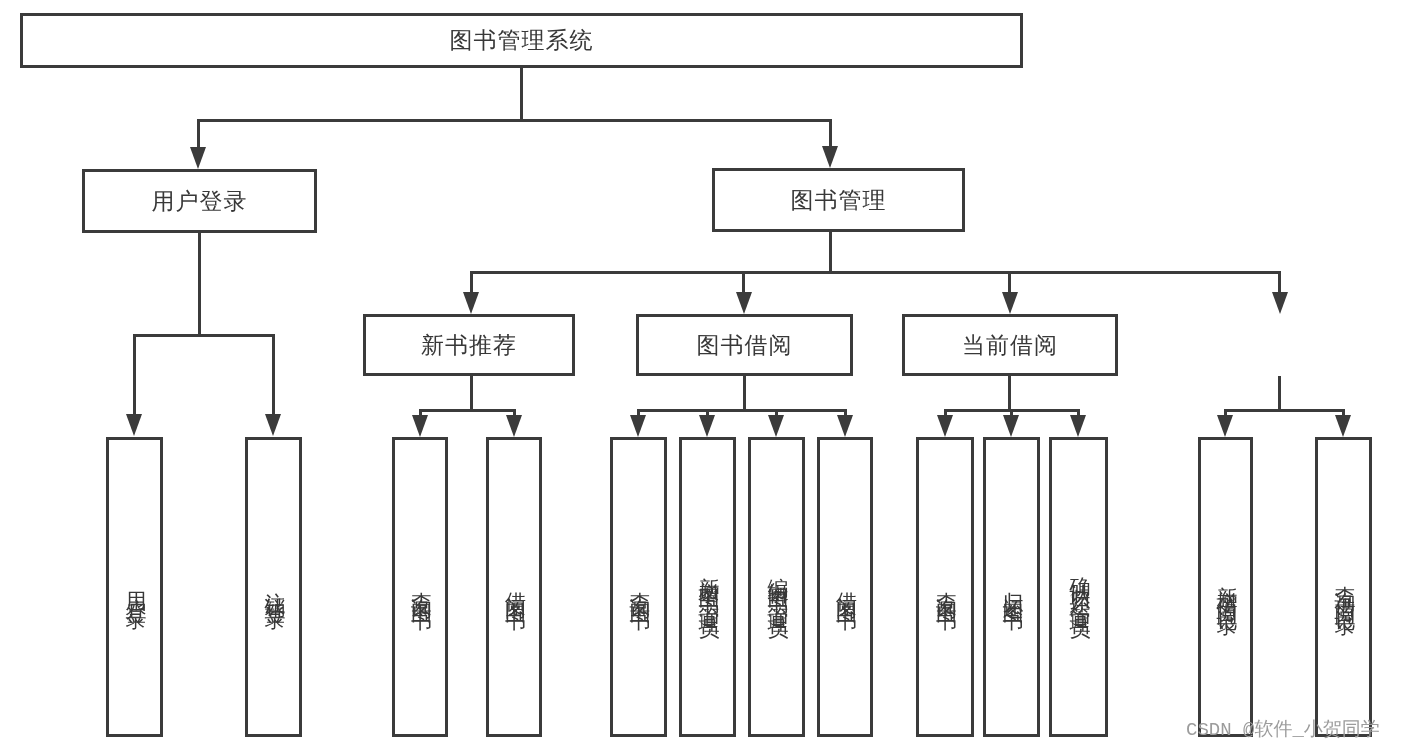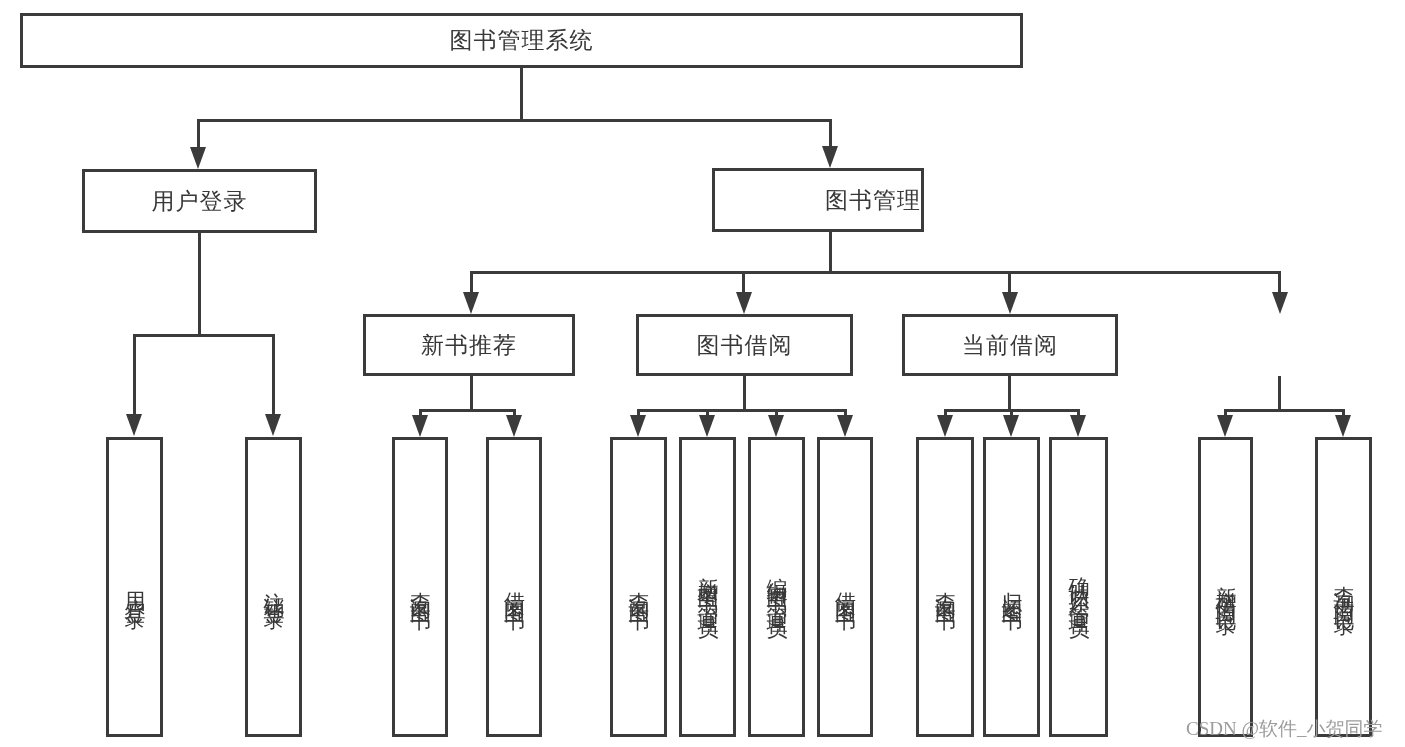--- a/index.html
+++ b/index.html
@@ -5,21 +5,21 @@
   :root{
     --line:#3b3b3b;
     --text:#383838;
     --wm:#9c9c9c;
   }
   html,body{margin:0;padding:0;background:#fff;}
   #canvas{
     position:relative;
     width:1405px;height:747px;
     background:#fff;
-    font-family:Liberation Serif, serif;
+    font-family:Liberation Mono, monospace;
     overflow:hidden;
   }
   .box{
     position:absolute;
     box-sizing:border-box;
     border:3px solid var(--line);
     background:#fff;
     display:flex;align-items:center;justify-content:center;
     color:var(--text);
   }
@@ -55,21 +55,21 @@
 
 <div id="canvas">
 
   <div class="box hbox" style="left:20px;top:13px;width:1003px;height:55px;">
     <span>图书管理系统</span>
   </div>
 
   <div class="box hbox" style="left:82px;top:169px;width:235px;height:64px;">
     <span>用户登录</span>
   </div>
-  <div class="box hbox" style="left:712px;top:168px;width:212px;height:64px;justify-content:flex-end;">
+  <div class="box hbox" style="left:712px;top:168px;width:253px;height:64px;">
     <span>图书管理</span>
   </div>
 
   <div class="box hbox" style="left:363px;top:314px;width:212px;height:62px;">
     <span>新书推荐</span>
   </div>
   <div class="box hbox" style="left:902px;top:314px;width:216px;height:62px;">
     <span>当前借阅</span>
   </div>
   <div class="box hbox" style="left:636px;top:314px;width:217px;height:62px;">

